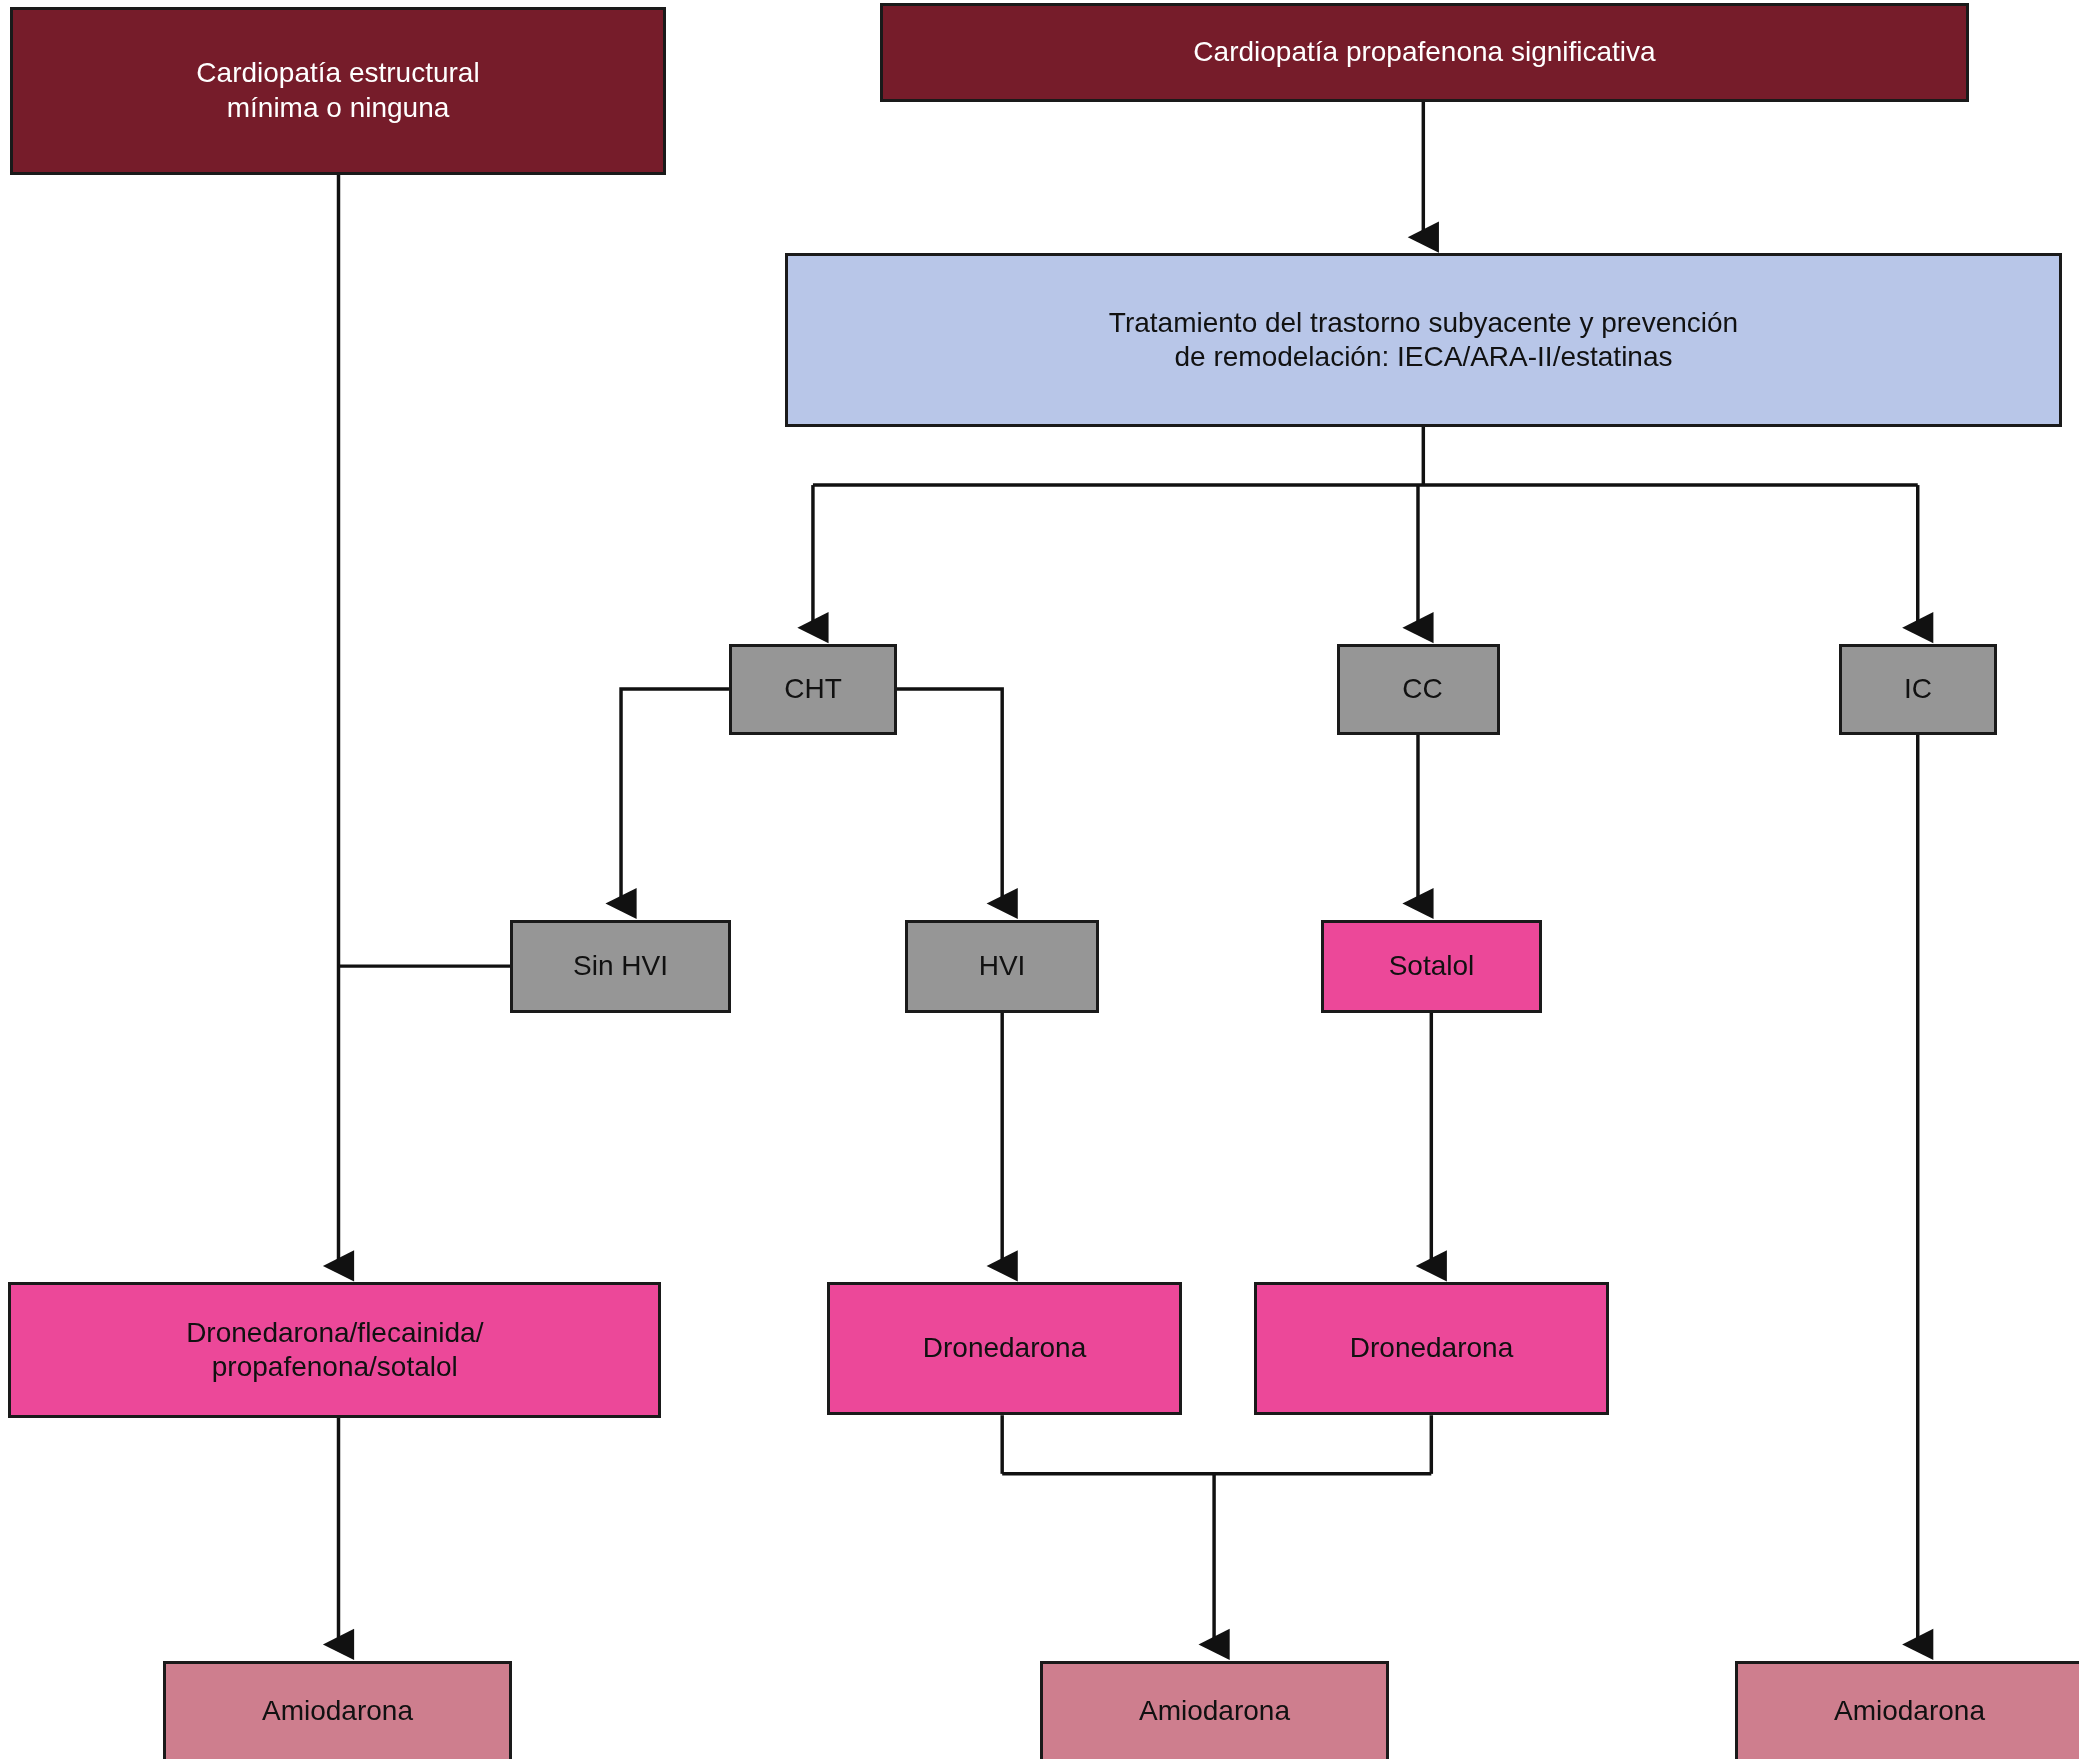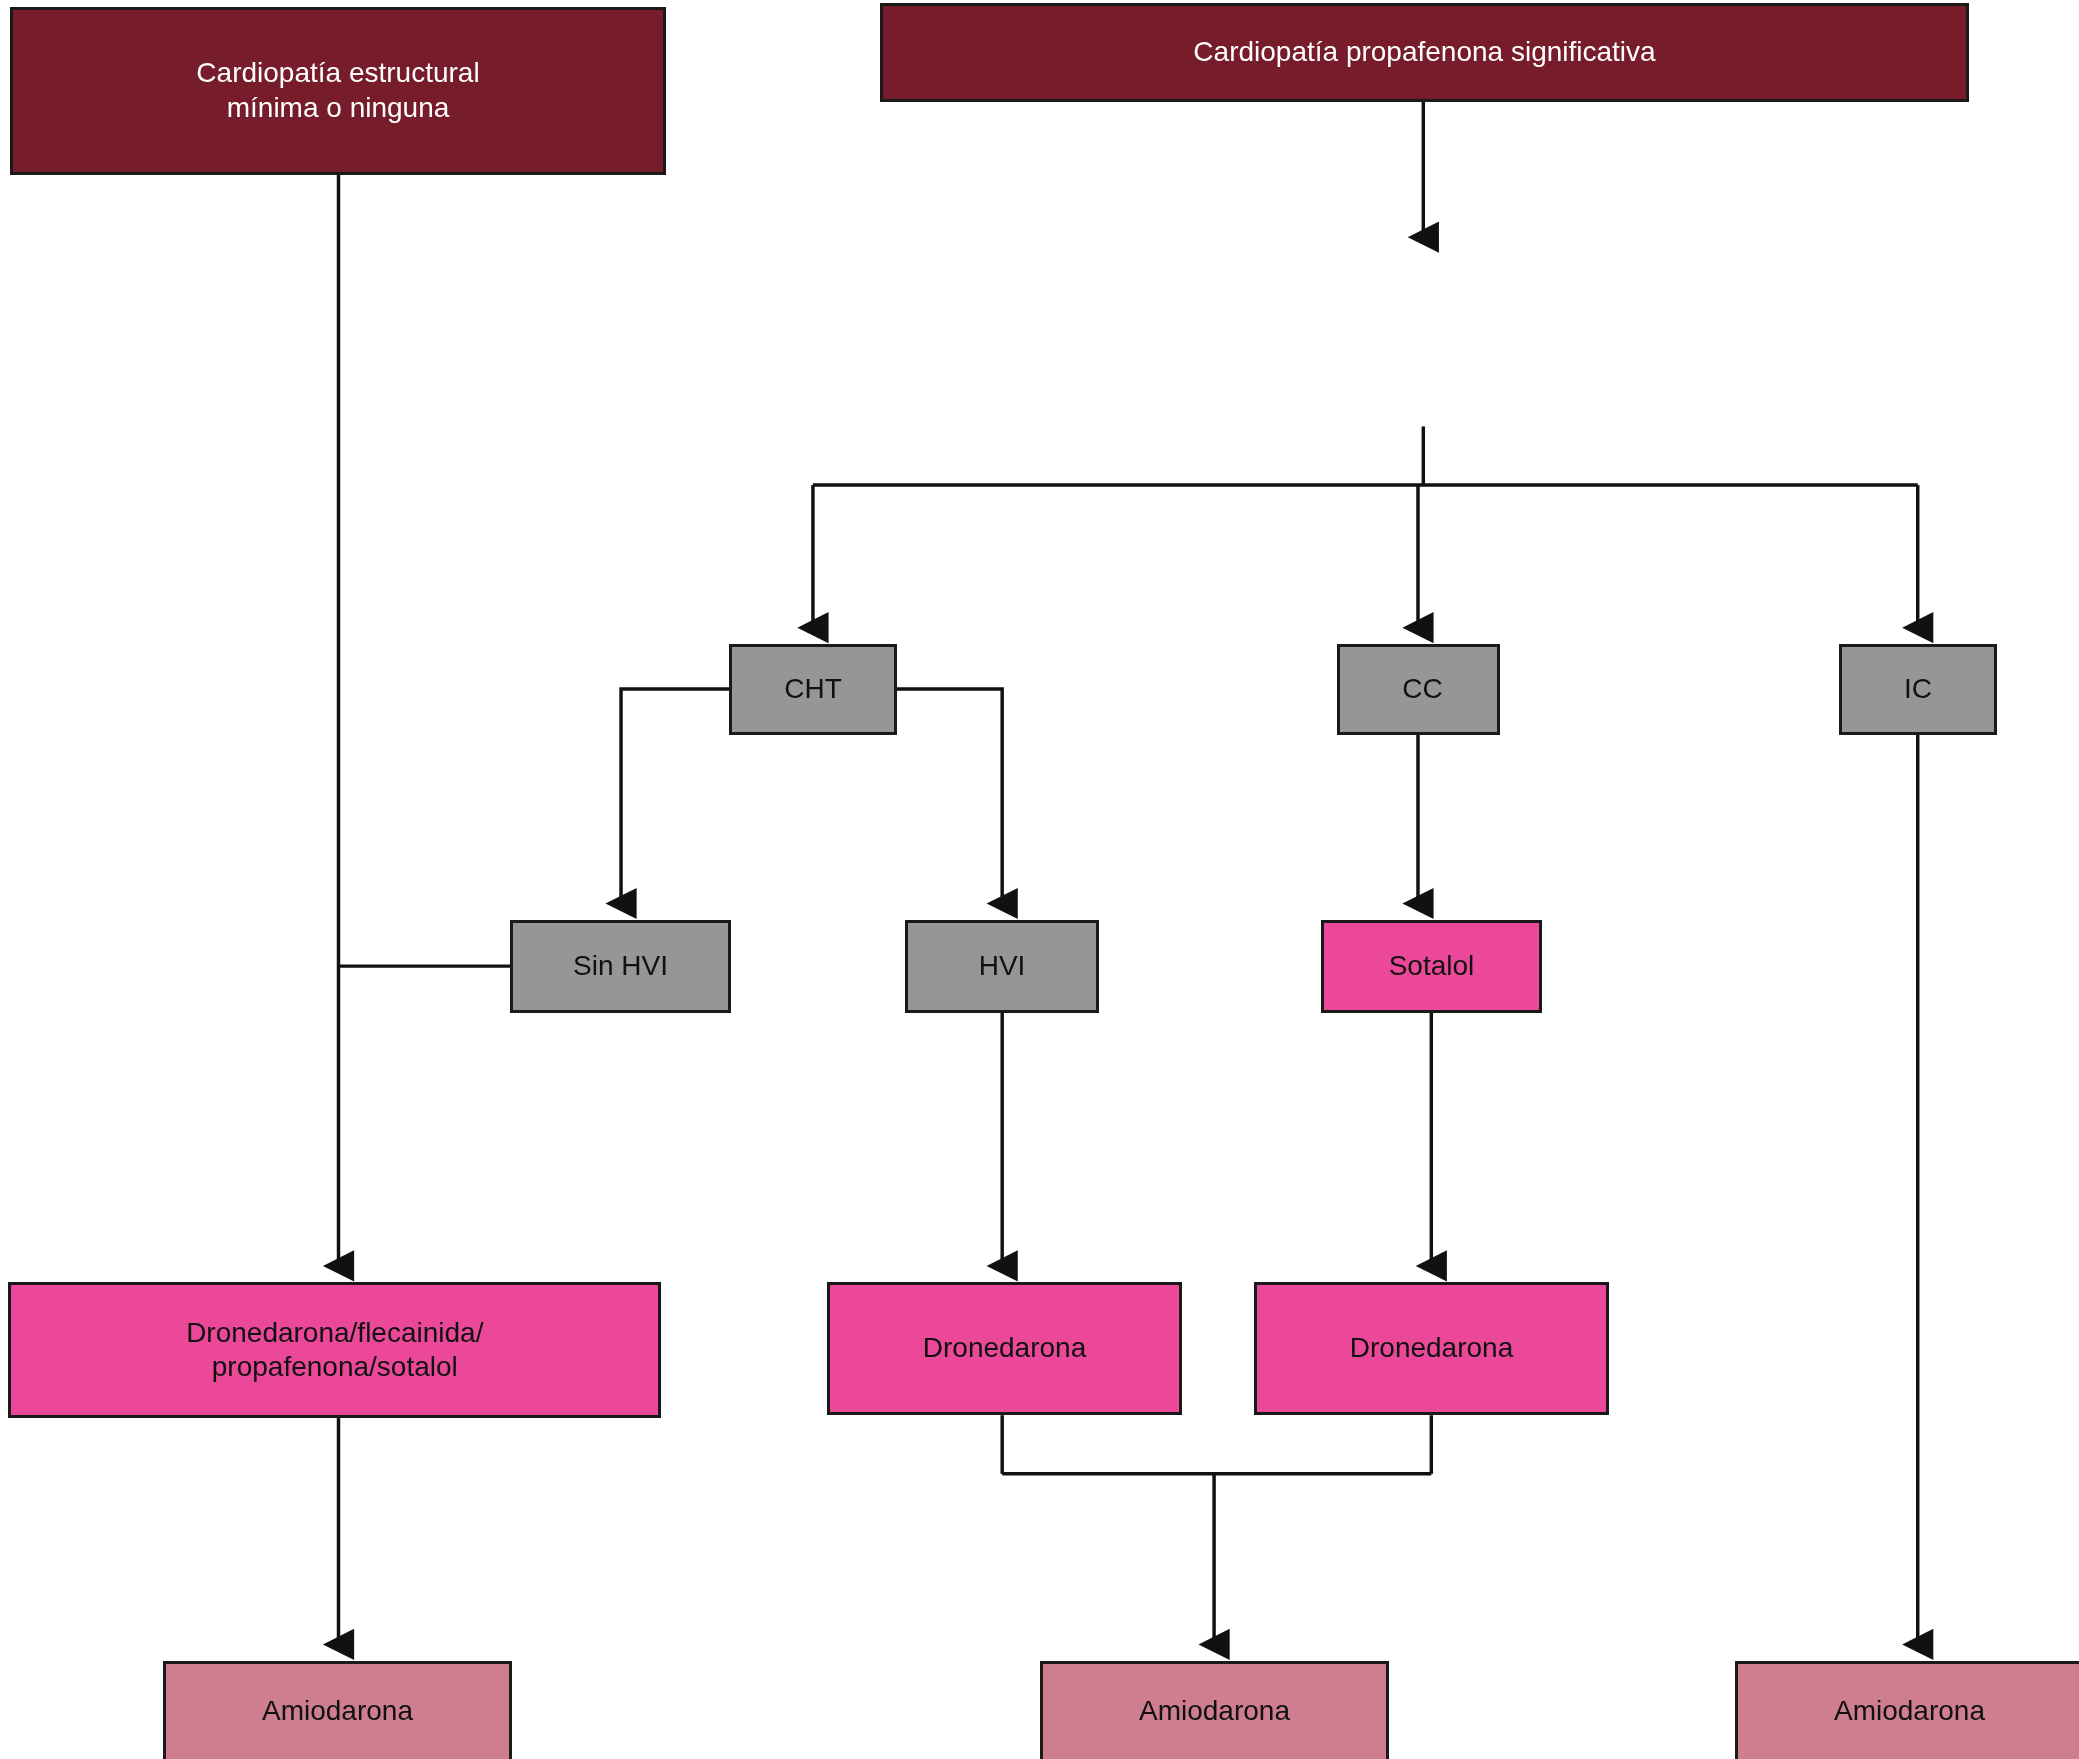--- a/index.html
+++ b/index.html
@@ -110,20 +110,24 @@
 
   <div class="node n-maroon fs-big" style="left:10px; top:6.6px; width:656px; height:168px;">
     <span class="lbl">Cardiopatía estructural
 mínima o ninguna</span>
   </div>
 
   <div class="node n-maroon fs-big" style="left:880px; top:2.5px; width:1089px; height:99px;">
     <span class="lbl">Cardiopatía propafenona significativa</span>
   </div>
 
+  <div class="node n-blue fs-big" style="left:785px; top:253px; width:1277px; height:174px;">
+    <span class="lbl">Tratamiento del trastorno subyacente y prevención
+de remodelación: IECA/ARA-II/estatinas</span>
+  </div>
 
   <div class="node n-gray fs-mid" style="left:729px; top:644px; width:168px; height:91px;">
     <span class="lbl">CHT</span>
   </div>
 
   <div class="node n-gray fs-mid" style="left:1337px; top:644px; width:163px; height:91px;padding-left:8px;">
     <span class="lbl">CC</span>
   </div>
 
   <div class="node n-gray fs-mid" style="left:1839px; top:644px; width:158px; height:91px;">

